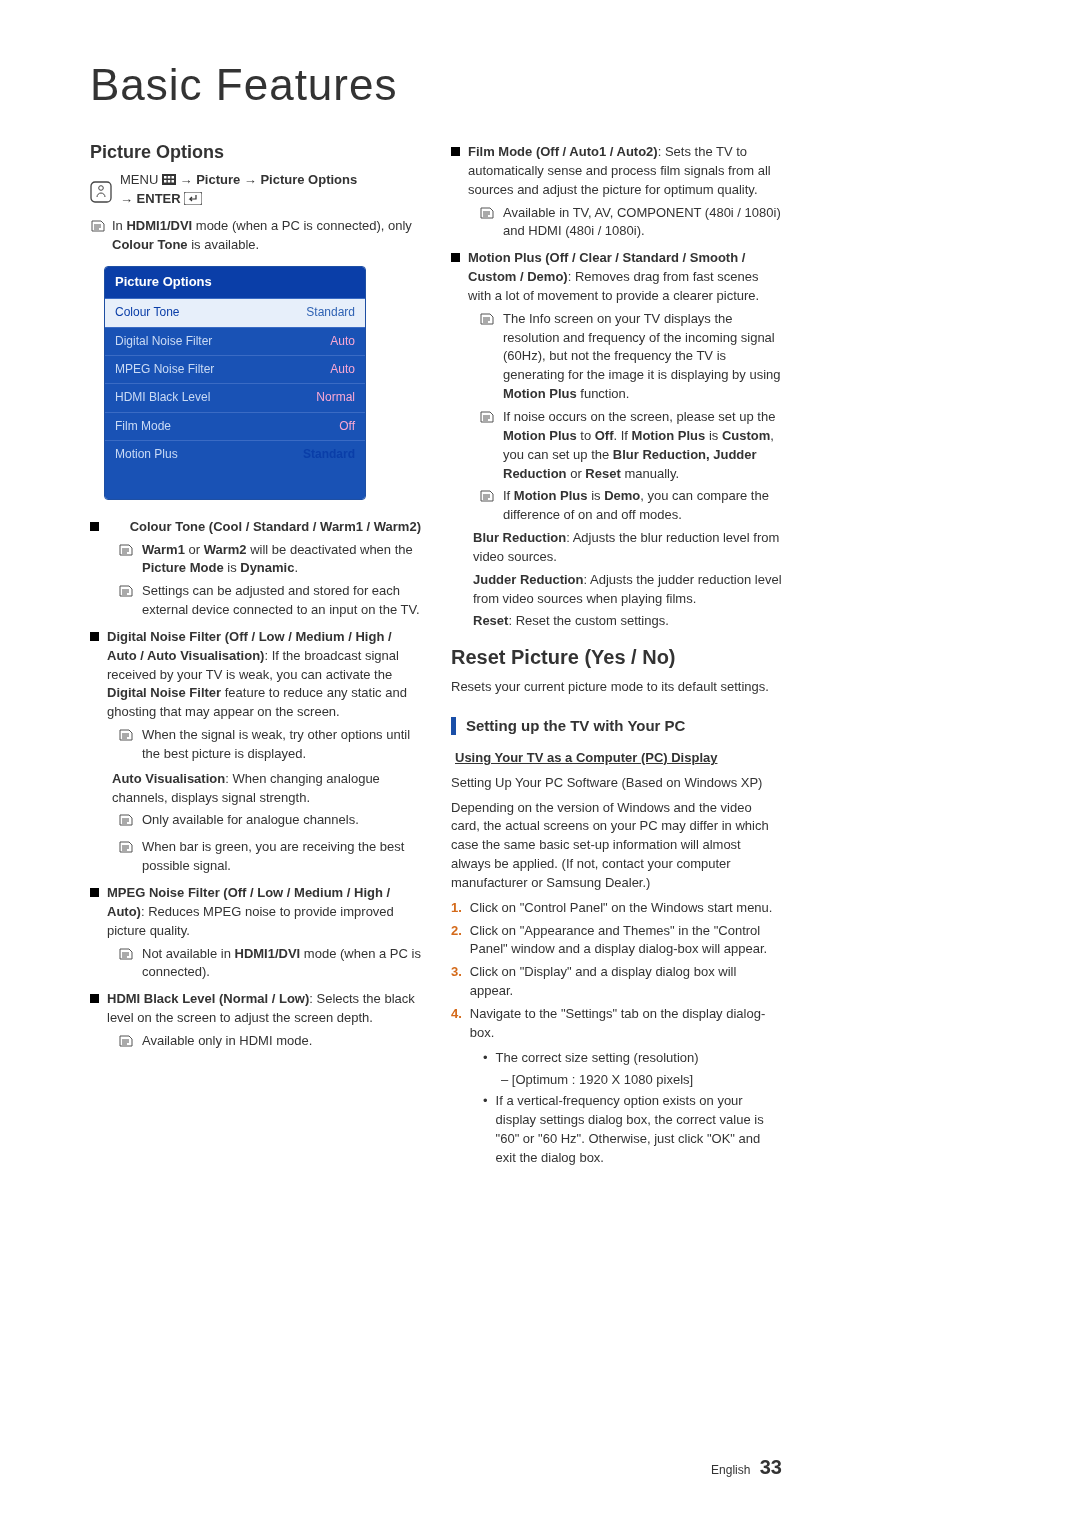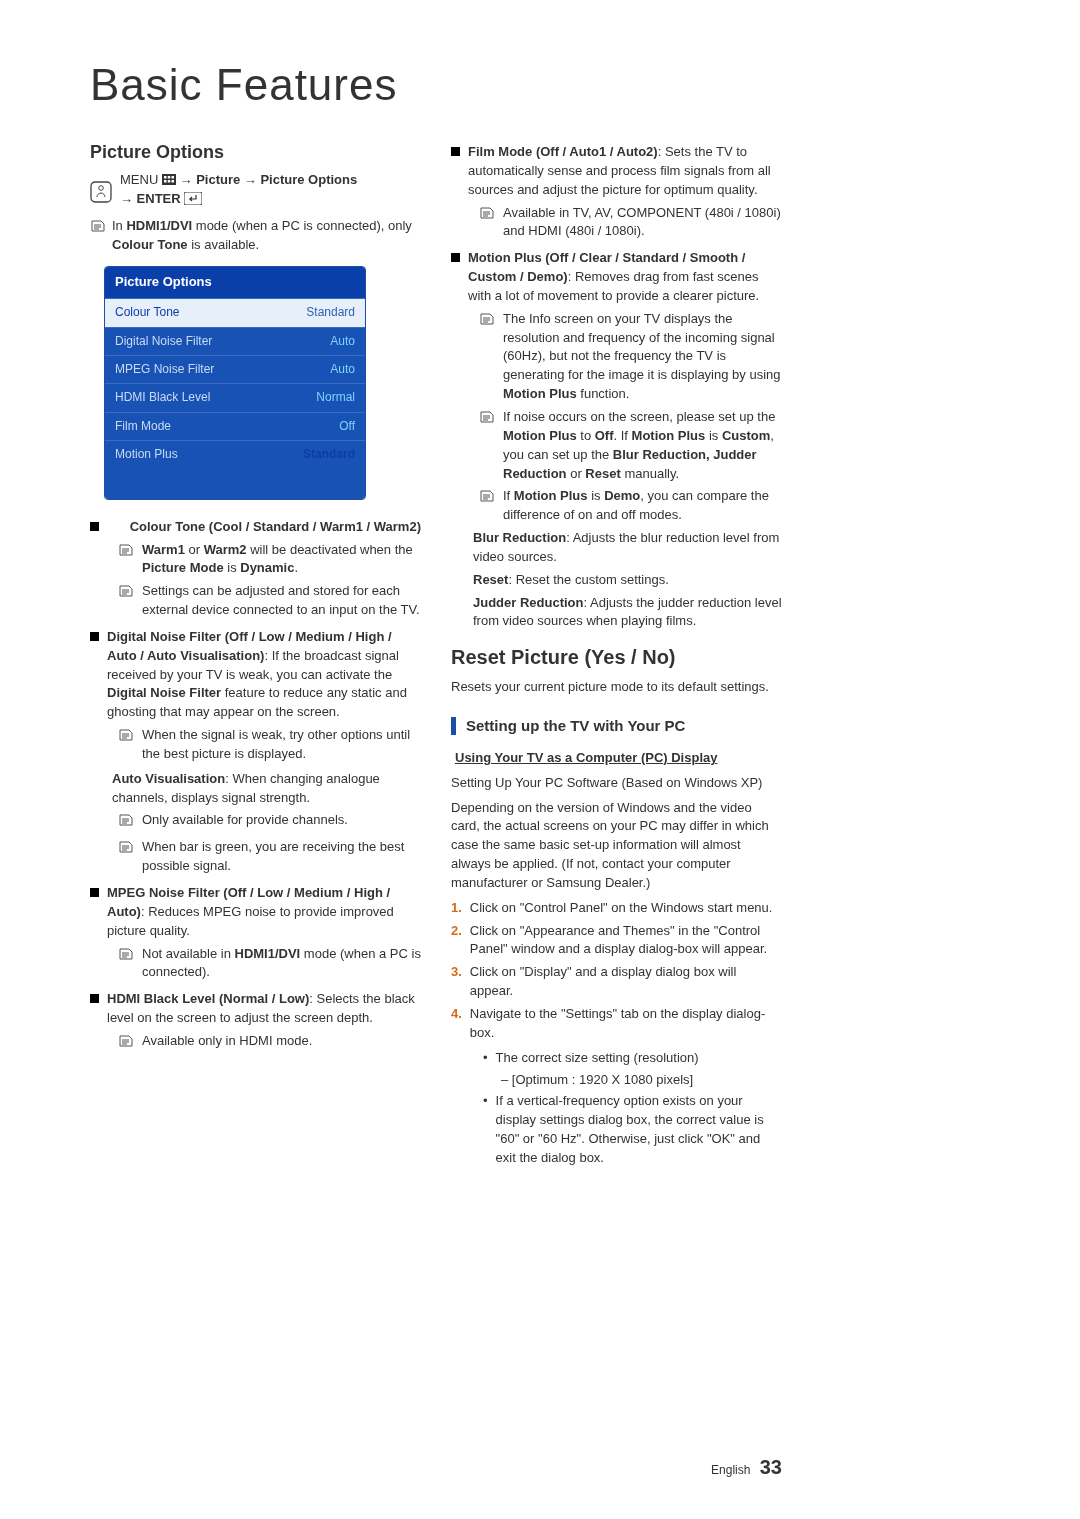--- a/index.html
+++ b/index.html
@@ -78,21 +78,21 @@
     padding: 5px 10px;
     color: #c9daf5;
     background: #1952b5;
     border-top: 1px solid #3a6bc4;
   }
   .osd-row.active {
     background: #e7effa;
     color: #0a3ea8;
   }
   .osd-row .val {
-    color: #7dd3fc;
+    color: #f9a8d4;
   }
   .osd-row.active .val {
     color: #2f62b3;
     font-weight: normal;
   }
   .osd-row.standard .val {
     color: #0a3ea8;
     font-weight: bold;
   }
   .osd-pad {
@@ -288,21 +288,21 @@
                 <path d="M4 7h7M4 9h7M4 11h5" stroke="#555"></path>
               </svg></span>
             <span>When the signal is weak, try other options until the best picture is displayed.</span>
           </div>
           <div style="margin: 6px 0px 2px 22px;"><b>Auto Visualisation</b>: When changing analogue channels, displays signal strength.</div>
           <div class="sub-note">
             <span class="note-icon"><svg width="16" height="16" viewBox="0 0 16 16">
                 <path d="M2 3h9l3 3v7H2z" fill="none" stroke="#555"></path>
                 <path d="M4 7h7M4 9h7M4 11h5" stroke="#555"></path>
               </svg></span>
-            <span>Only available for provide channels.</span>
+            <span>Only available for analogue channels.</span>
           </div>
           <div class="sub-note">
             <span class="note-icon"><svg width="16" height="16" viewBox="0 0 16 16">
                 <path d="M2 3h9l3 3v7H2z" fill="none" stroke="#555"></path>
                 <path d="M4 7h7M4 9h7M4 11h5" stroke="#555"></path>
               </svg></span>
             <span>When bar is green, you are receiving the best possible signal.</span>
           </div>
           <div class="bullet-item">
             <div class="bullet-sq"></div>
@@ -361,22 +361,22 @@
             <span>If noise occurs on the screen, please set up the <b>Motion Plus</b> to <b>Off</b>. If <b>Motion Plus</b> is <b>Custom</b>, you can set up the <b>Blur Reduction, Judder Reduction</b> or <b>Reset</b> manually.</span>
           </div>
           <div class="sub-note">
             <span class="note-icon"><svg width="16" height="16" viewBox="0 0 16 16">
                 <path d="M2 3h9l3 3v7H2z" fill="none" stroke="#555"></path>
                 <path d="M4 7h7M4 9h7M4 11h5" stroke="#555"></path>
               </svg></span>
             <span>If <b>Motion Plus</b> is <b>Demo</b>, you can compare the difference of on and off modes.</span>
           </div>
           <div style="margin: 4px 0px 2px 22px;"><b>Blur Reduction</b>: Adjusts the blur reduction level from video sources.</div>
+          <div style="margin: 4px 0px 2px 22px;"><b>Judder Reduction</b>: Adjusts the judder reduction level from video sources when playing films.</div>
           <div style="margin: 4px 0px 2px 22px;"><b>Reset</b>: Reset the custom settings.</div>
-          <div style="margin: 4px 0px 2px 22px;"><b>Judder Reduction</b>: Adjusts the judder reduction level from video sources when playing films.</div>
         </div>
 
       <div class="h2">Reset Picture (Yes / No)</div>
       <div>Resets your current picture mode to its default settings.</div>
 
       <div class="section-bar">
         <div class="vbar"></div>
         <div style="font-weight:bold;font-size:15px">Setting up the TV with Your PC</div>
       </div>
 

